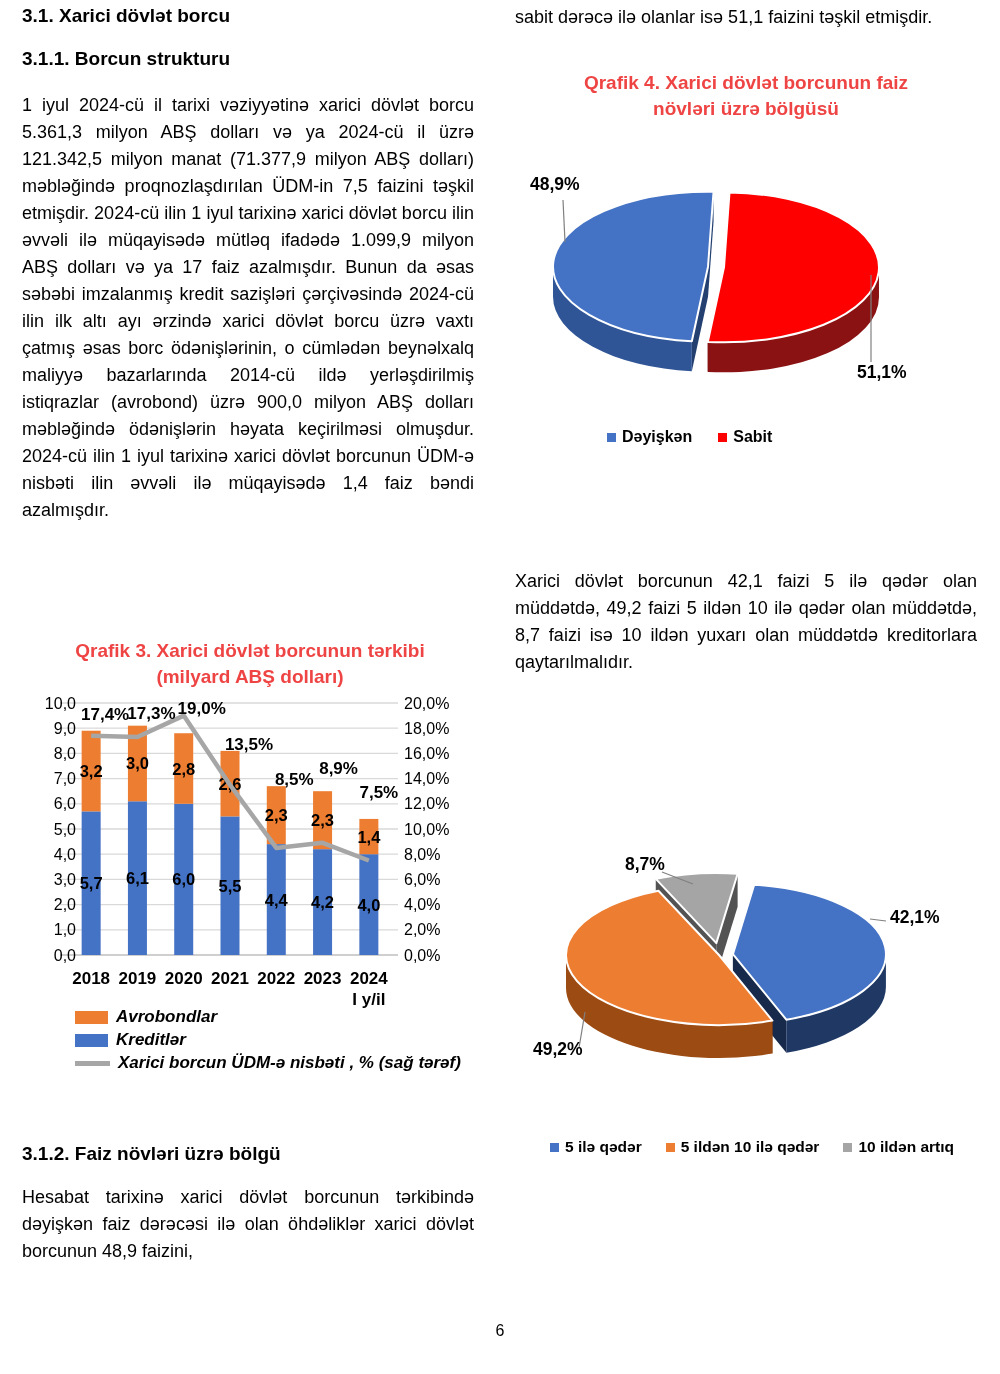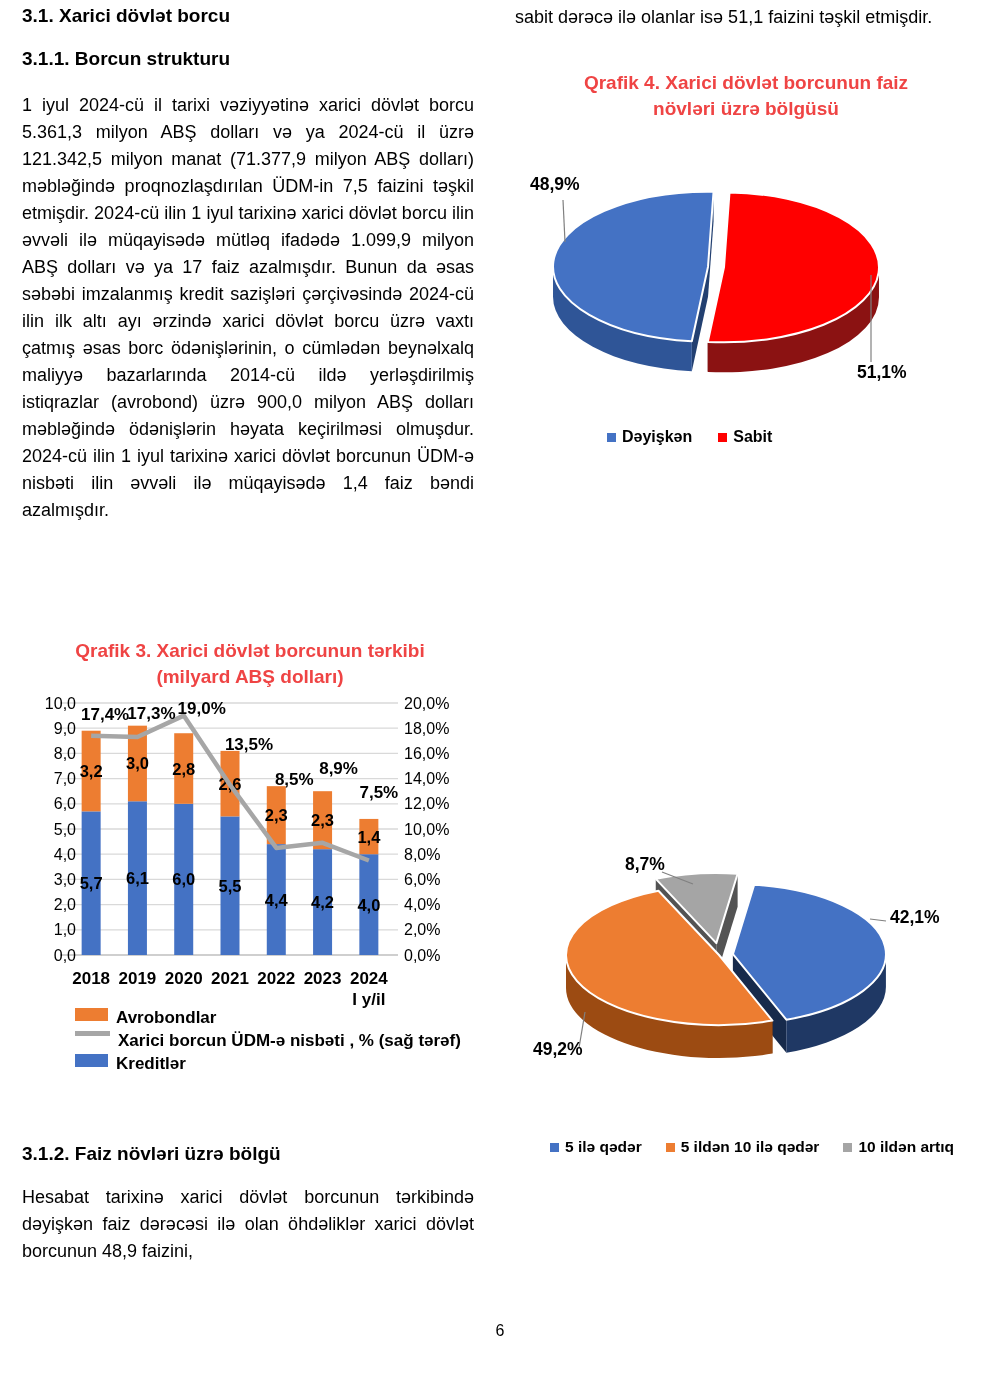--- a/index.html
+++ b/index.html
@@ -3,21 +3,21 @@
 <meta charset="utf-8">
 <style>
   html,body{margin:0;padding:0;background:#ffffff;}
   .page{position:relative;width:1000px;height:1374px;background:#fff;overflow:hidden;
         font-family:"Liberation Sans", sans-serif;color:#000;}
   .abs{position:absolute;}
   h2.sec{font-size:19px;font-weight:bold;margin:0;line-height:1.25;}
   p.body{font-size:18px;line-height:27px;margin:0;text-align:justify;}
   .chart-title{font-size:19px;font-weight:bold;color:#ef4444;text-align:center;line-height:1.35;}
   .legend-col{display:flex;flex-direction:column;gap:5px;font-size:17px;font-weight:bold;}
-  .legend-col .li{display:flex;align-items:flex-start;gap:8px;height:18px;}
+  .legend-col .li{display:flex;align-items:center;gap:8px;height:18px;font-style:italic;}
   .sw-bar{width:33px;height:13px;display:inline-block;}
   .sw-line{width:35px;height:5px;display:inline-block;}
   .legend-row{display:flex;align-items:center;font-weight:bold;font-size:16px;}
   .legend-row .li{display:flex;align-items:center;gap:6px;}
   .sw-sq{width:9px;height:9px;display:inline-block;}
   .page-number{position:absolute;left:0;right:0;top:1322px;text-align:center;font-size:16px;}
   svg{display:block;}
   svg text{font-family:"Liberation Sans", sans-serif;fill:#000;}
   .tick{font-size:16px;}
   .dlabel{font-size:16.5px;font-weight:bold;}
@@ -114,26 +114,26 @@
         <text x="292.57142857142856" y="289" text-anchor="middle" class="xlab">2023</text>
         <text x="338.85714285714283" y="289" text-anchor="middle" class="xlab">2024</text>
         <text x="338.85714285714283" y="310" text-anchor="middle" class="xlab">I y/il</text>
       </svg>
     <div id="chart3-legend" class="legend-col abs" style="left:45px;top:370px;">
         <div class="li">
           <span class="sw-bar" style="background: rgb(237, 125, 49);"></span>
           <span>Avrobondlar</span>
         </div>
         <div class="li">
+          <span class="sw-bar" style="background: rgb(68, 114, 196);"></span>
+          <span>Kreditlər</span>
+        </div>
+        <div class="li">
           <span class="sw-line" style="background: rgb(166, 166, 166);"></span>
           <span>Xarici borcun ÜDM-ə nisbəti , % (sağ tərəf)</span>
-        </div>
-        <div class="li">
-          <span class="sw-bar" style="background: rgb(68, 114, 196);"></span>
-          <span>Kreditlər</span>
         </div>
       </div>
   </div>
 
   <h2 class="sec abs" style="left:22px;top:1142px;">3.1.2. Faiz növləri üzrə bölgü</h2>
   <p class="body abs" style="left:22px;top:1184px;width:452px;">Hesabat tarixinə xarici dövlət borcunun tərkibində dəyişkən faiz dərəcəsi ilə olan öhdəliklər xarici dövlət borcunun 48,9 faizini,</p>
 
   <p class="body abs" style="left:515px;top:4px;width:462px;">sabit dərəcə ilə olanlar isə 51,1 faizini təşkil etmişdir.</p>
 
   <div class="chart-title abs" style="left:515px;top:70px;width:462px;padding:0 50px;box-sizing:border-box;">Qrafik 4. Xarici dövlət borcunun faiz növləri üzrə bölgüsü</div>
@@ -155,20 +155,21 @@
       <div class="li">
         <span class="sw-sq" style="background: rgb(68, 114, 196);"></span>
         <span>Dəyişkən</span>
       </div>
       <div class="li">
         <span class="sw-sq" style="background: rgb(255, 0, 0);"></span>
         <span>Sabit</span>
       </div>
     </div>
 
+  <p class="body abs" style="left:515px;top:568px;width:462px;">Xarici dövlət borcunun 42,1 faizi 5 ilə qədər olan müddətdə, 49,2 faizi 5 ildən 10 ilə qədər olan müddətdə, 8,7 faizi isə 10 ildən yuxarı olan müddətdə kreditorlara qaytarılmalıdır.</p>
 
   <svg id="chart5" class="abs" style="left:515px;top:800px;" width="470" height="310">
       <path d="M217.917584863266,154.08989046452407 L239.211069310156,84.77112565261415 L239.211069310156,117.77112565261415 L217.917584863266,187.08989046452407 Z" fill="rgb(23,42,75)"></path>
       <path d="M217.917584863266,154.08989046452407 L271.3492100780291,219.68257929790795 L271.3492100780291,252.68257929790795 L217.917584863266,187.08989046452407 Z" fill="rgb(23,42,75)"></path>
       <path d="M204,155 L257.4316252147631,220.59268883338387 L257.4316252147631,253.59268883338387 L204,188 Z" fill="rgb(117,56,14)"></path>
       <path d="M204,155 L143.43249026098408,90.71842222253999 L143.43249026098408,123.71842222253999 L204,188 Z" fill="rgb(117,56,14)"></path>
       <path d="M201.33411367927613,143.10708202143007 L140.7666039402602,78.82550424397006 L140.7666039402602,111.82550424397006 L201.33411367927613,176.10708202143007 Z" fill="rgb(83,83,83)"></path>
       <path d="M201.33411367927613,143.10708202143007 L222.62759812616588,73.78831720952013 L222.62759812616588,106.78831720952013 L201.33411367927613,176.10708202143007 Z" fill="rgb(83,83,83)"></path>
       <path d="M370.91758486326603,154.08989046452407 A153,70 0 0 1 271.3492100780291,219.68257929790795 L271.3492100780291,252.68257929790795 A153,70 0 0 0 370.91758486326603,187.08989046452407 Z" fill="#1F3864"></path>
       <path d="M257.4316252147631,220.59268883338387 A153,70 0 0 1 51,155 L51,188 A153,70 0 0 0 257.4316252147631,253.59268883338387 Z" fill="#9C4B12"></path>

